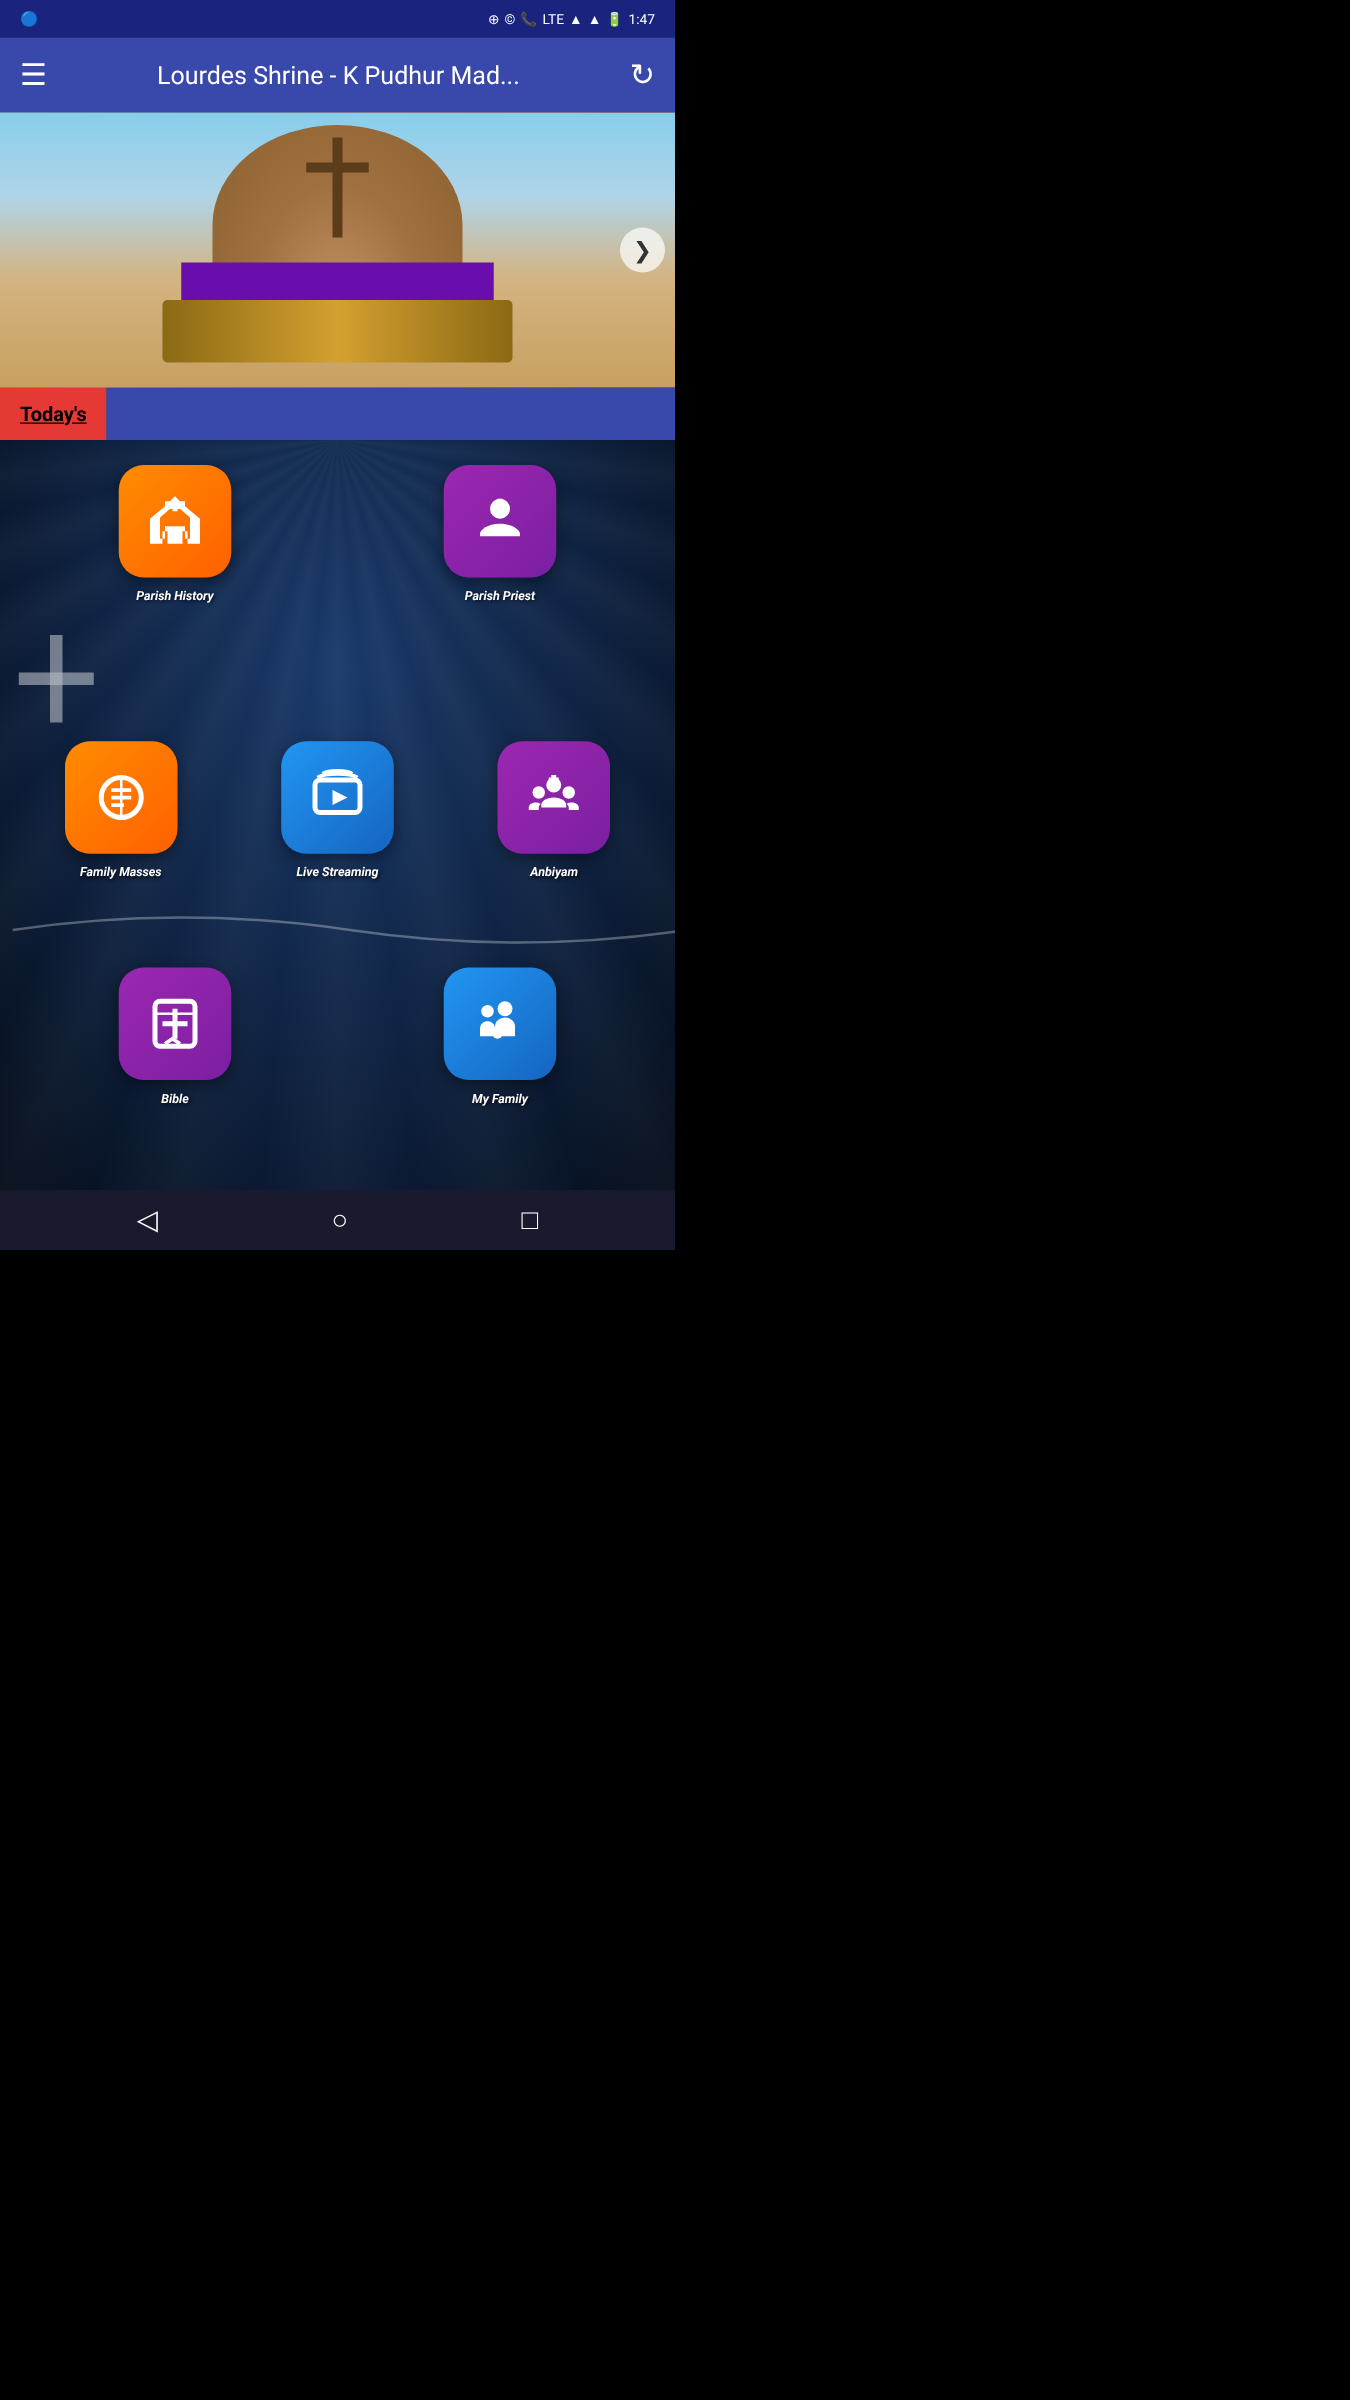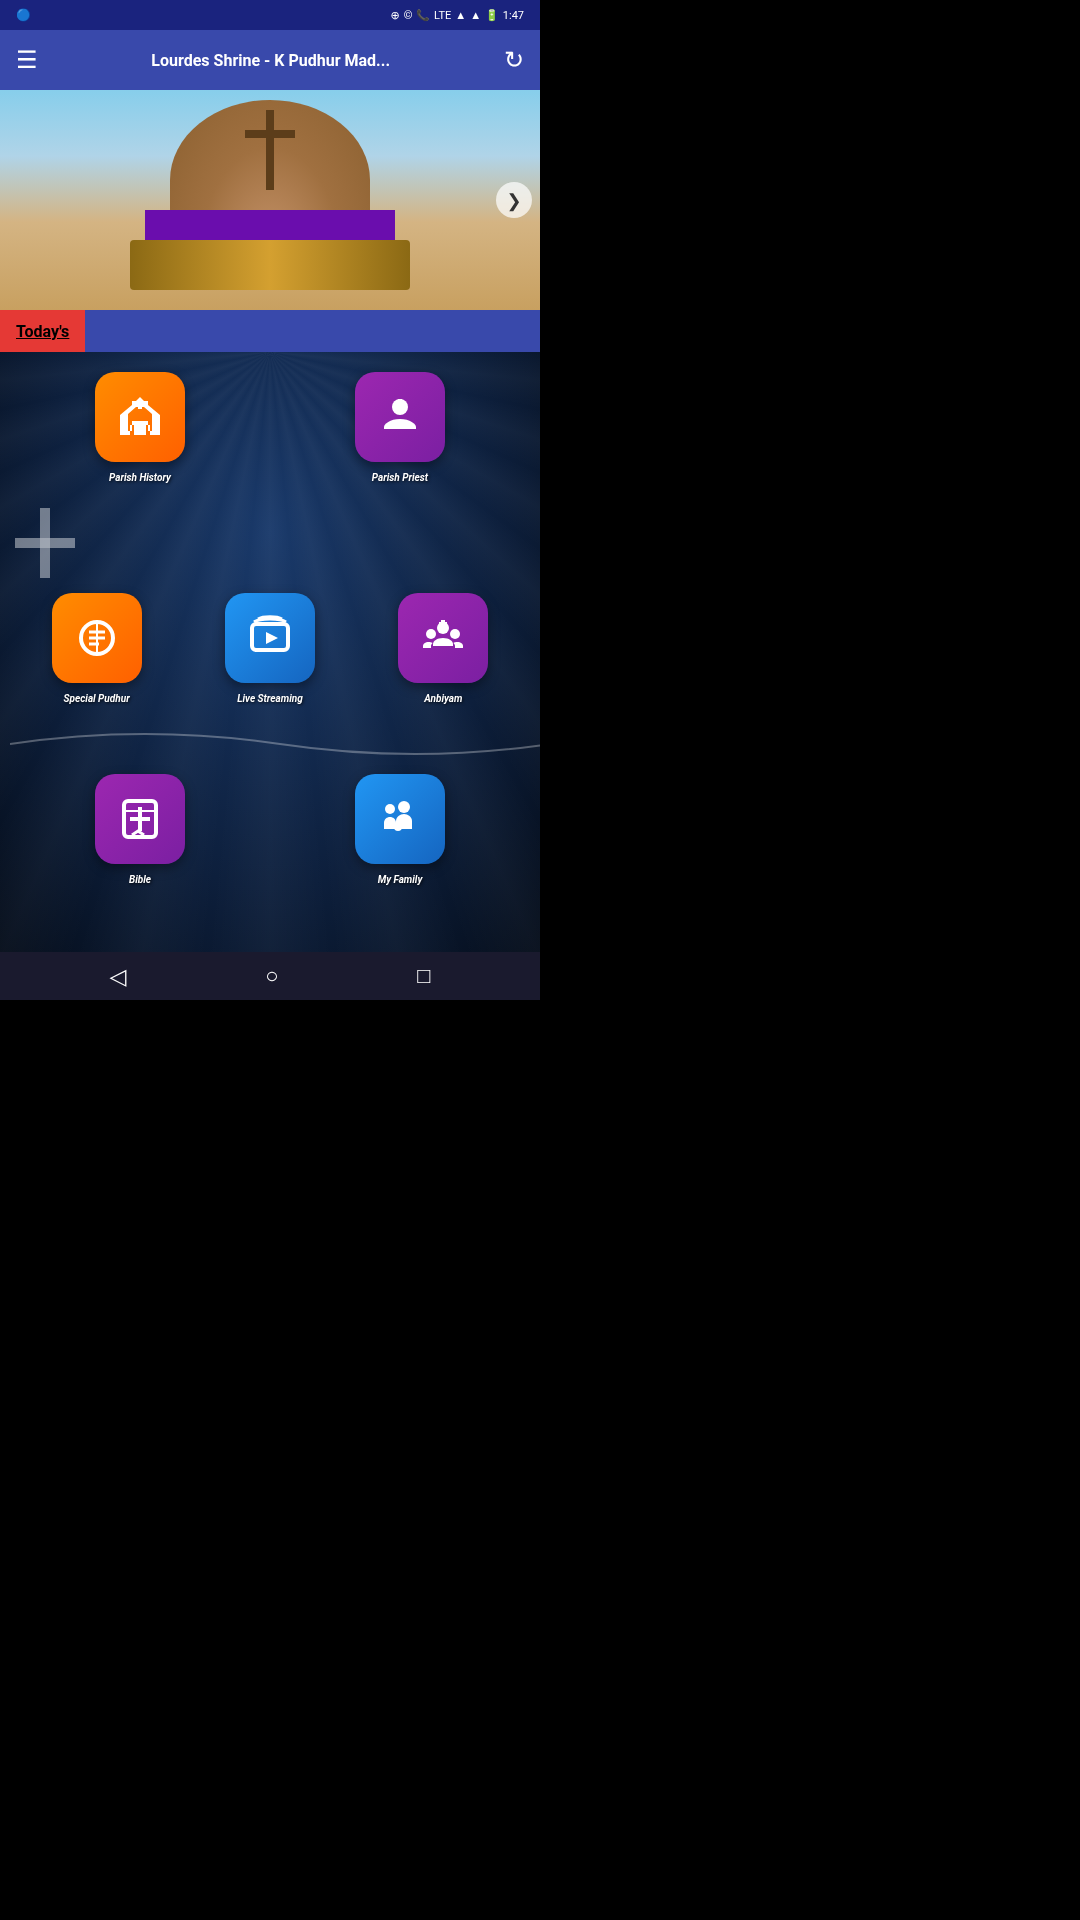--- a/index.html
+++ b/index.html
@@ -30,22 +30,22 @@
     .header {
       background: #3949ab;
       height: 60px;
       display: flex;
       align-items: center;
       justify-content: space-between;
       padding: 0 16px;
       color: white;
     }
     .header-title {
-      font-size: 16px;
-      font-weight: bold;
+      font-size: 20px;
+      font-weight: normal;
       flex: 1;
       text-align: center;
     }
     .header-icon {
       font-size: 24px;
       cursor: pointer;
     }
 
     
     .hero-image {
@@ -337,21 +337,21 @@
 
   <div class="grid-row">
     <div class="grid-item">
       <div class="grid-icon icon-orange">
         <svg class="svg-icon" viewBox="0 0 24 24">
           <circle cx="12" cy="12" r="8" stroke="white" stroke-width="2" fill="none"></circle>
           <path d="M8 9h8M8 12h8M8 15h5" stroke="white" stroke-width="1.5"></path>
           <path d="M12 4v16" stroke="white" stroke-width="1"></path>
         </svg>
       </div>
-      <span class="grid-label">Special Pudhur</span>
+      <span class="grid-label">Family Masses</span>
     </div>
     <div class="grid-item">
       <div class="grid-icon icon-blue">
         <svg class="svg-icon" viewBox="0 0 24 24">
           <rect x="3" y="5" width="18" height="13" rx="2" stroke="white" stroke-width="2" fill="none"></rect>
           <polygon points="10,9 10,15 16,12" fill="white"></polygon>
           <path d="M6 2.5C8.5 1 15.5 1 18 2.5" stroke="white" stroke-width="1.5" fill="none"></path>
           <path d="M4 4C7 2 17 2 20 4" stroke="white" stroke-width="1.5" fill="none"></path>
         </svg>
       </div>

